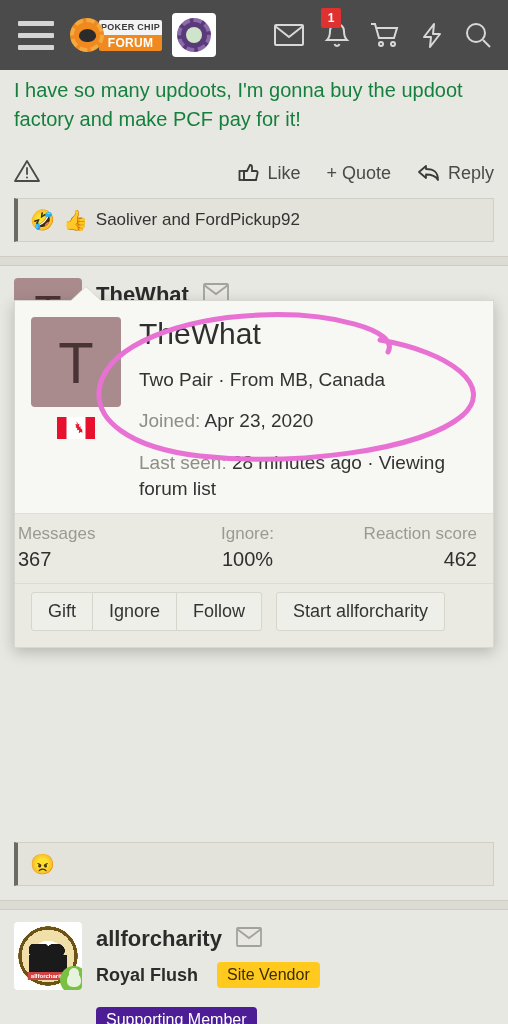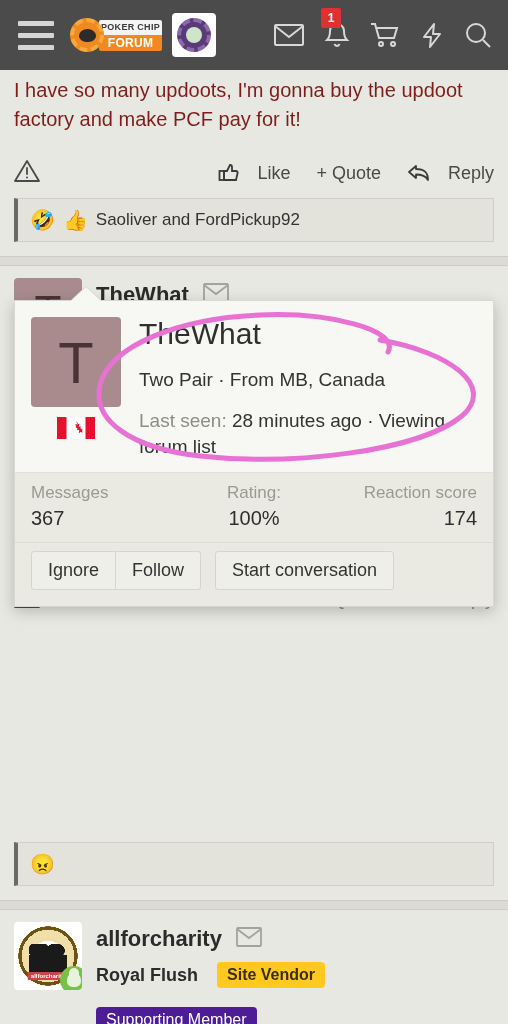--- a/index.html
+++ b/index.html
@@ -67,28 +67,28 @@
     border-radius: 2px; padding: 0 3px;
   }
 
   
   .page { position: absolute; top: 70px; left: 0; width: 508px; }
 
   .post { background: #e8e8e2; position: relative; }
   .post-sep { height: 10px; background: #dcdcd4; border-top: 1px solid #cdcdc4; border-bottom: 1px solid #cdcdc4; }
 
   .post-body { padding: 0 14px; }
-  .post-text { font-size: 20px; color: #7f1d1d; line-height: 1.45; padding: 6px 0 14px; }
+  .post-text { font-size: 20px; color: #15803d; line-height: 1.45; padding: 6px 0 14px; }
 
   .action-row {
     display: flex; align-items: center; height: 50px;
     font-size: 18px; color: #4a4a4a;
   }
   .action-row .spacer { flex: 1; }
-  .act { display: flex; align-items: center; gap: 17px; margin-left: 26px; cursor: pointer; }
+  .act { display: flex; align-items: center; gap: 7px; margin-left: 26px; cursor: pointer; }
   .act span { font-size: 18px; }
 
   .reactions {
     margin: 0 14px 14px 14px;
     background: #e3e3db;
     border: 1px solid #cfcfc6;
     border-left: 4px solid #6b6b66;
     height: 44px; display: flex; align-items: center; gap: 8px;
     padding: 0 12px;
     font-size: 17px; color: #333;
@@ -141,21 +141,21 @@
   .head-meta { margin-left: 14px; padding-top: 4px; }
   .uname {
     font-size: 22px; font-weight: bold; color: #2b2b2b;
     text-decoration: underline; display: inline-block; vertical-align: middle;
   }
   .uname-plain { font-size: 22px; font-weight: bold; color: #2b2b2b; display:inline-block; vertical-align: middle;}
   .mail-ic { display: inline-block; vertical-align: middle; margin-left: 10px; }
   .title-row { margin-top: 10px; display: flex; align-items: center; gap: 19px; flex-wrap: wrap; }
   .utitle { font-size: 18px; font-weight: bold; color: #2b2b2b; }
   .pill { font-size: 16px; padding: 4px 10px; border-radius: 4px; }
-  .pill-vendor { background: #ffc91e; color: #3a2e00; font-weight: bold; }
+  .pill-vendor { background: #ffc91e; color: #3a2e00; }
   .pill-support { background: #4c1d95; color: #fff; }
 
   
   .caret {
     position: absolute; left: 40px; bottom: -13px;
     width: 0; height: 0;
     border-left: 15px solid transparent; border-right: 15px solid transparent;
     border-bottom: 14px solid #f2f2ec;
   }
 
@@ -198,21 +198,21 @@
   .hc-flag { margin-top: 10px; display: flex; justify-content: center; }
   .flag-ca { width: 38px; height: 22px; display: block; }
   .hc-info { margin-left: 18px; flex: 1; min-width: 0; }
   .hc-name { font-size: 30px; color: #2f2f2f; line-height: 1.12; }
   .hc-line { font-size: 19px; color: #333; margin-top: 16px; line-height: 1.35; }
   .hc-label { color: #8e8e87; }
 
   .hc-stats {
     display: flex; border-top: 1px solid #e0e0d8;
     background: #eaeae2;
-    padding: 10px 16px 12px 16px;
+    padding: 10px 16px 12px 3px;
   }
   .hc-stat { flex: 1; }
   .hc-stat.c { text-align: center; }
   .hc-stat.r { text-align: right; }
   .hc-stat .k { font-size: 17px; color: #9a9a92; }
   .hc-stat .v { font-size: 20px; color: #2f2f2f; margin-top: 4px; }
 
   .hc-actions {
     background: #eaeae2; padding: 8px 16px 16px 16px;
     border-top: 1px solid #dcdcd2;
@@ -458,47 +458,52 @@
             <rect x="28.5" width="9.5" height="22" fill="#e8112d"></rect>
             <path fill="#e8112d" d="M19 4.2l1.5 3 2-0.5-0.8 3 2.3-0.1-0.7 1.3 2.4 2-0.7 0.5 0.7 2-2.8-0.5-0.2 1.1h-0.9l0.4-3.2-2.3 0.4 0.6-1.6-2.1-1.7 0.9-0.4-1-2.5 2.1 0.5 0.6-1.3z"></path>
           </svg>
         </div>
       </div>
 
       <div class="hc-info">
         <div class="hc-name">TheWhat</div>
         <div class="hc-line">Two Pair · From MB, Canada</div>
         <div class="hc-line">
+          <span class="hc-label">Joined:</span>
+          <span>Apr 23, 2020</span>
+        </div>
+        <div class="hc-line">
           <span class="hc-label">Last seen:</span>
           <span>28 minutes ago · Viewing forum list</span>
         </div>
       </div>
     </div>
 
     <div class="hc-stats">
       <div class="hc-stat">
         <div class="k">Messages</div>
         <div class="v">367</div>
       </div>
       <div class="hc-stat c">
-        <div class="k">Rating:</div>
+        <div class="k">Ignore:</div>
         <div class="v">100%</div>
       </div>
       <div class="hc-stat r">
         <div class="k">Reaction score</div>
-        <div class="v">174</div>
+        <div class="v">462</div>
       </div>
     </div>
 
     <div class="hc-actions">
       <div class="btn-group">
+        <button class="btn">Gift</button>
         <button class="btn">Ignore</button>
         <button class="btn">Follow</button>
       </div>
-      <button class="btn btn-solo">Start conversation</button>
+      <button class="btn btn-solo">Start allforcharity</button>
     </div>
   </div>
 
   <svg class="annot" viewBox="0 0 508 1024">
     <path d="M388 352 C 400 330, 330 312, 260 315
              C 180 318, 110 345, 100 385
              C 92 420, 130 448, 200 456
              C 290 466, 420 452, 463 415
              C 495 386, 450 352, 380 340" fill="none" stroke="#e871d4" stroke-width="5" stroke-linecap="round"></path>
   </svg>

